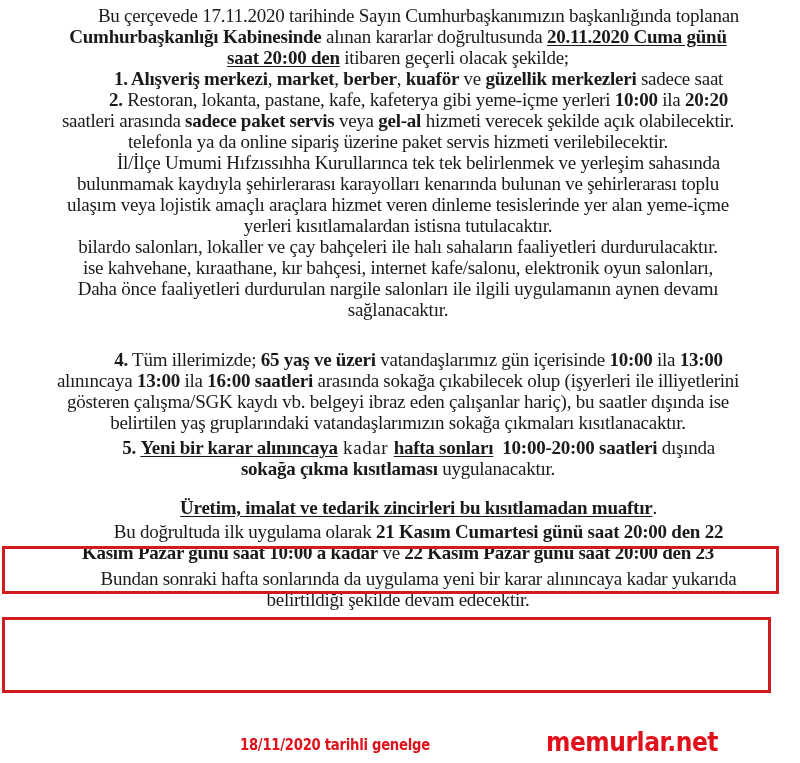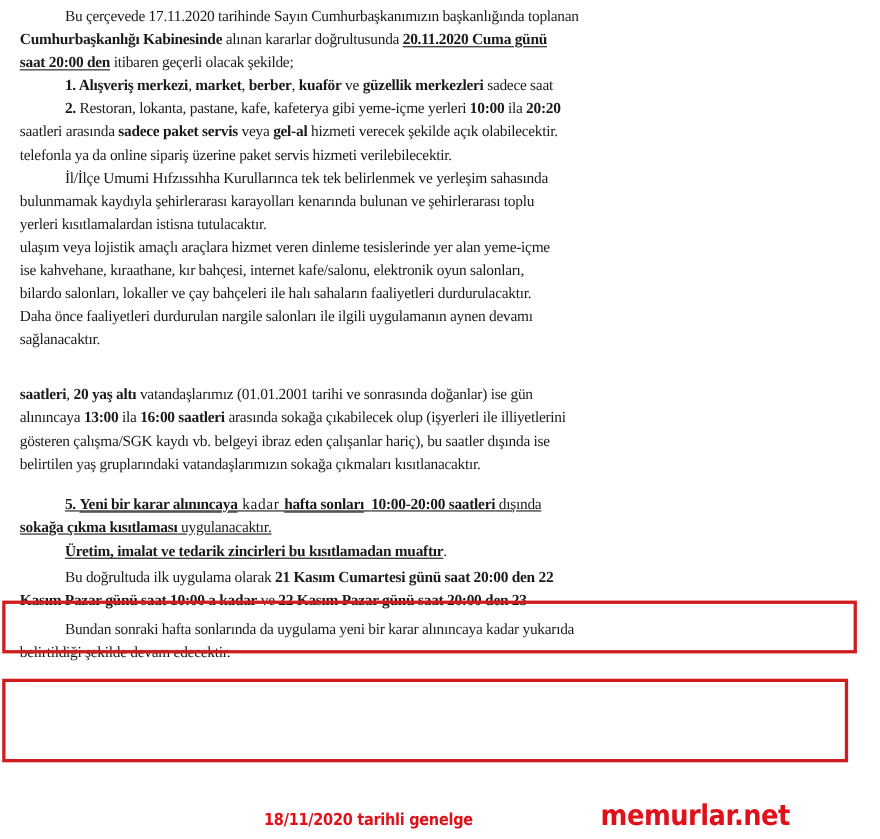--- a/index.html
+++ b/index.html
@@ -3,21 +3,21 @@
 <meta charset="utf-8">
 <style>
   html, body { margin: 0; padding: 0; background: #ffffff; }
   body {
     width: 800px; height: 763px; position: relative; overflow: hidden;
     font-family: "Liberation Serif", serif;
     color: #1a1a1a;
   }
   .doc {
     position: absolute; left: 18px; top: 0; width: 760px;
-    font-size: 14px; line-height: 21px; letter-spacing: -0.25px;
+    font-size: 19px; line-height: 21px; letter-spacing: -0.25px; text-align: center;
   }
   .line { display: block; white-space: nowrap; height: 21px; }
   .ind { padding-left: 41px; }
   b { font-weight: bold; }
   u { text-decoration: underline; text-underline-offset: 2px; }
   .sp { height: 21px; }
   .hl-box {
     position: absolute; border: 3px solid #d01c1f; box-sizing: border-box;
     pointer-events: none;
   }
@@ -51,46 +51,46 @@
 
   <div>
     <span class="line ind"><b>2.</b><span> Restoran, lokanta, pastane, kafe, kafeterya gibi yeme-içme yerleri </span><b>10:00</b><span> ila </span><b>20:20</b></span>
     <span class="line"><span>saatleri arasında </span><b>sadece paket servis</b><span> veya </span><b>gel-al</b><span> hizmeti verecek şekilde açık olabilecektir.</span></span>
     <span class="line">telefonla ya da online sipariş üzerine paket servis hizmeti verilebilecektir.</span>
   </div>
 
   <div>
     <span class="line ind">İl/İlçe Umumi Hıfzıssıhha Kurullarınca tek tek belirlenmek ve yerleşim sahasında</span>
     <span class="line">bulunmamak kaydıyla şehirlerarası karayolları kenarında bulunan ve şehirlerarası toplu</span>
+    <span class="line">ulaşım veya lojistik amaçlı araçlara hizmet veren dinleme tesislerinde yer alan yeme-içme</span>
     <span class="line">yerleri kısıtlamalardan istisna tutulacaktır.</span>
-    <span class="line">ulaşım veya lojistik amaçlı araçlara hizmet veren dinleme tesislerinde yer alan yeme-içme</span>
   </div>
 
   <div>
+    <span class="line">bilardo salonları, lokaller ve çay bahçeleri ile halı sahaların faaliyetleri durdurulacaktır.</span>
     <span class="line">ise kahvehane, kıraathane, kır bahçesi, internet kafe/salonu, elektronik oyun salonları,</span>
-    <span class="line">bilardo salonları, lokaller ve çay bahçeleri ile halı sahaların faaliyetleri durdurulacaktır.</span>
     <span class="line">Daha önce faaliyetleri durdurulan nargile salonları ile ilgili uygulamanın aynen devamı</span>
     <span class="line">sağlanacaktır.</span>
   </div>
 
   <div class="sp" style="height:29px;"></div>
 
   <div>
-    <span class="line"><b>saatleri</b><span>, </span><b>20 yaş altı</b><span> vatandaşlarımız (01.01.2001 tarihi ve sonrasında doğanlar) ise gün</span></span>
+    <span class="line ind"><b>4.</b><span> Tüm illerimizde; </span><b>65 yaş ve üzeri</b><span> vatandaşlarımız gün içerisinde </span><b>10:00</b><span> ila </span><b>13:00</b></span>
     <span class="line"><span>alınıncaya </span><b>13:00</b><span> ila </span><b>16:00 saatleri</b><span> arasında sokağa çıkabilecek olup (işyerleri ile illiyetlerini</span></span>
     <span class="line">gösteren çalışma/SGK kaydı vb. belgeyi ibraz eden çalışanlar hariç), bu saatler dışında ise</span>
     <span class="line">belirtilen yaş gruplarındaki vatandaşlarımızın sokağa çıkmaları kısıtlanacaktır.</span>
   </div>
 
-  <div style="margin-top:16px;text-decoration:underline;">
+  <div style="margin-top:4px;">
     <span class="line ind"><b>5.</b> <b><u>Yeni bir karar alınıncaya</u></b><span style="letter-spacing:0.6px;"> kadar </span><b><u>hafta sonları</u></b><span style="white-space:pre;">  </span><b>10:00-20:00 saatleri</b><span> dışında</span></span>
     <span class="line"><b>sokağa çıkma kısıtlaması</b><span> uygulanacaktır.</span></span>
   </div>
 
-  <div style="margin-top:0;">
+  <div style="margin-top:18px;">
     <span class="line ind"><b><u>Üretim, imalat ve tedarik zincirleri bu kısıtlamadan muaftır</u></b><span>.</span></span>
   </div>
 
   <div style="margin-top:3px;">
     <span class="line ind"><span>Bu doğrultuda ilk uygulama olarak </span><b>21 Kasım Cumartesi günü saat 20:00 den 22</b></span>
     <span class="line" style="height:22px;"><b>Kasım Pazar günü saat 10:00 a kadar</b><span> ve </span><b>22 Kasım Pazar günü saat 20:00 den 23</b></span>
   </div>
 
   <div style="margin-top:4px;">
     <span class="line ind">Bundan sonraki hafta sonlarında da uygulama yeni bir karar alınıncaya kadar yukarıda</span>

